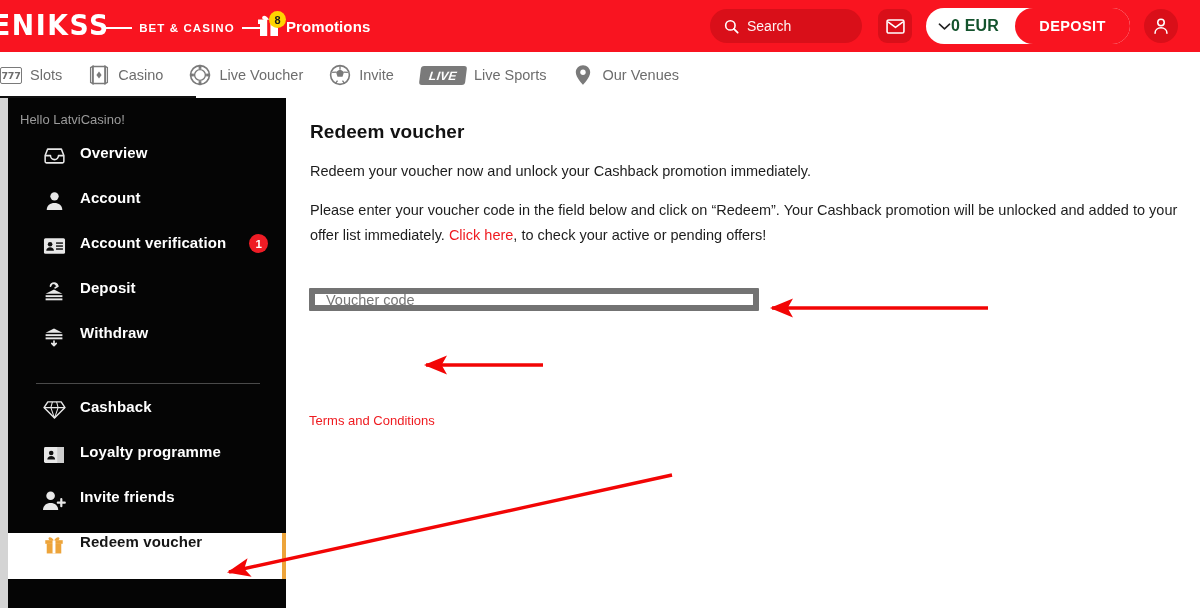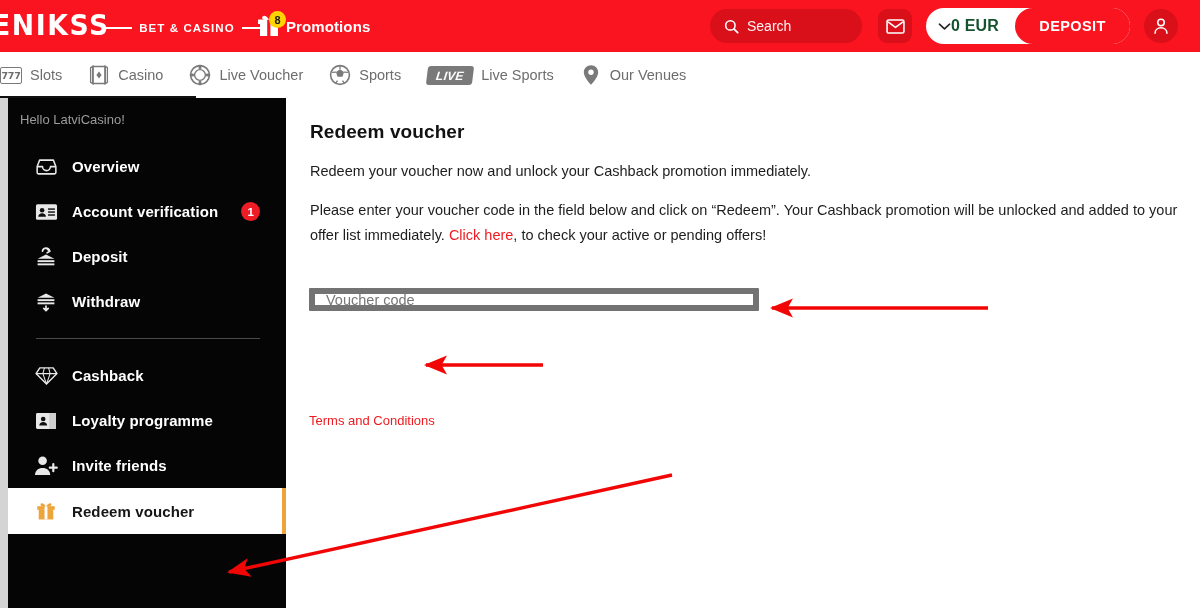--- a/index.html
+++ b/index.html
@@ -127,22 +127,22 @@
   .sidebar {
     position: absolute; left: 8px; top: 98px; width: 278px; height: 510px;
     background: #050505;
   }
   .greeting {
     position: absolute; left: 12px; top: 14px;
     color: #9b9b9b; font-size: 13px;
   }
   .menu { position: absolute; left: 0; top: 46px; width: 278px; }
   .menu-item {
-    position: relative; height: 45px; display: flex; align-items: center;
-    padding-left: 26px; gap: 14px; cursor: pointer;
+    position: relative; height: 45px; display: flex; align-items: flex-start;
+    padding-left: 34px; gap: 14px; cursor: pointer;
   }
   .menu-ico {
     width: 24px; height: 24px; display: flex; align-items: center; justify-content: center;
     color: #e8e8e8; flex: none;
   }
   .menu-label { color: #ffffff; font-size: 15px; font-weight: 700; letter-spacing: .1px; }
   .menu-badge {
     margin-left: 9px; width: 19px; height: 19px; border-radius: 50%;
     background: #ee1c25; color: #ffffff; font-size: 11.5px; font-weight: 700;
     display: flex; align-items: center; justify-content: center;
@@ -304,21 +304,21 @@
     </div>
 
     <div class="nav-item">
       <div class="nav-ico">
         <svg width="22" height="22" viewBox="0 0 22 22">
           <circle cx="11" cy="11" r="9.4" fill="none" stroke="#7a7a7a" stroke-width="1.6"></circle>
           <path d="M11 5.2l4 2.9-1.5 4.7h-5L7 8.1z" fill="#7a7a7a"></path>
           <path d="M11 1.8v3.4M3.1 8.3l3.9-.2M18.9 8.3l-3.9-.2M6.4 19.6l2.1-3M15.6 19.6l-2.1-3" stroke="#7a7a7a" stroke-width="1.3"></path>
         </svg>
       </div>
-      <div class="nav-label">Sports</div>
+      <div class="nav-label">Invite</div>
     </div>
 
     <div class="nav-item">
       <div class="live-chip">
         <span>LIVE</span>
       </div>
       <div class="nav-label">Live Sports</div>
     </div>
 
     <div class="nav-item">
@@ -343,20 +343,29 @@
       <div class="menu-item">
         <div class="menu-ico">
           <svg width="21" height="18" viewBox="0 0 22 18">
             <path d="M1.2 8.4L3.8 1.8h14.4l2.6 6.6v6.4a1.4 1.4 0 0 1-1.4 1.4H2.6a1.4 1.4 0 0 1-1.4-1.4z" fill="none" stroke="currentColor" stroke-width="1.6" stroke-linejoin="round"></path>
             <path d="M1.2 8.6h5.6a4.2 4.2 0 0 0 8.4 0h5.6" fill="none" stroke="currentColor" stroke-width="1.6" stroke-linejoin="round"></path>
           </svg>
         </div>
         <div class="menu-label">Overview</div>
       </div>
 
+      <div class="menu-item">
+        <div class="menu-ico">
+          <svg width="19" height="20" viewBox="0 0 20 21">
+            <circle cx="10" cy="5.6" r="4.4" fill="currentColor"></circle>
+            <path d="M1.8 20c0-4.6 3.7-7.3 8.2-7.3s8.2 2.7 8.2 7.3z" fill="currentColor"></path>
+          </svg>
+        </div>
+        <div class="menu-label">Account</div>
+      </div>
 
       <div class="menu-item">
         <div class="menu-ico">
           <svg width="23" height="18" viewBox="0 0 24 18">
             <rect x="1" y="1" width="22" height="16" rx="1.6" fill="currentColor"></rect>
             <circle cx="7.4" cy="7.2" r="2.4" fill="#111"></circle>
             <path d="M3.4 14c0-2.3 1.8-3.6 4-3.6s4 1.3 4 3.6z" fill="#111"></path>
             <rect x="13.6" y="5.2" width="7.2" height="1.5" fill="#111"></rect>
             <rect x="13.6" y="8.3" width="7.2" height="1.5" fill="#111"></rect>
             <rect x="13.6" y="11.4" width="7.2" height="1.5" fill="#111"></rect>

